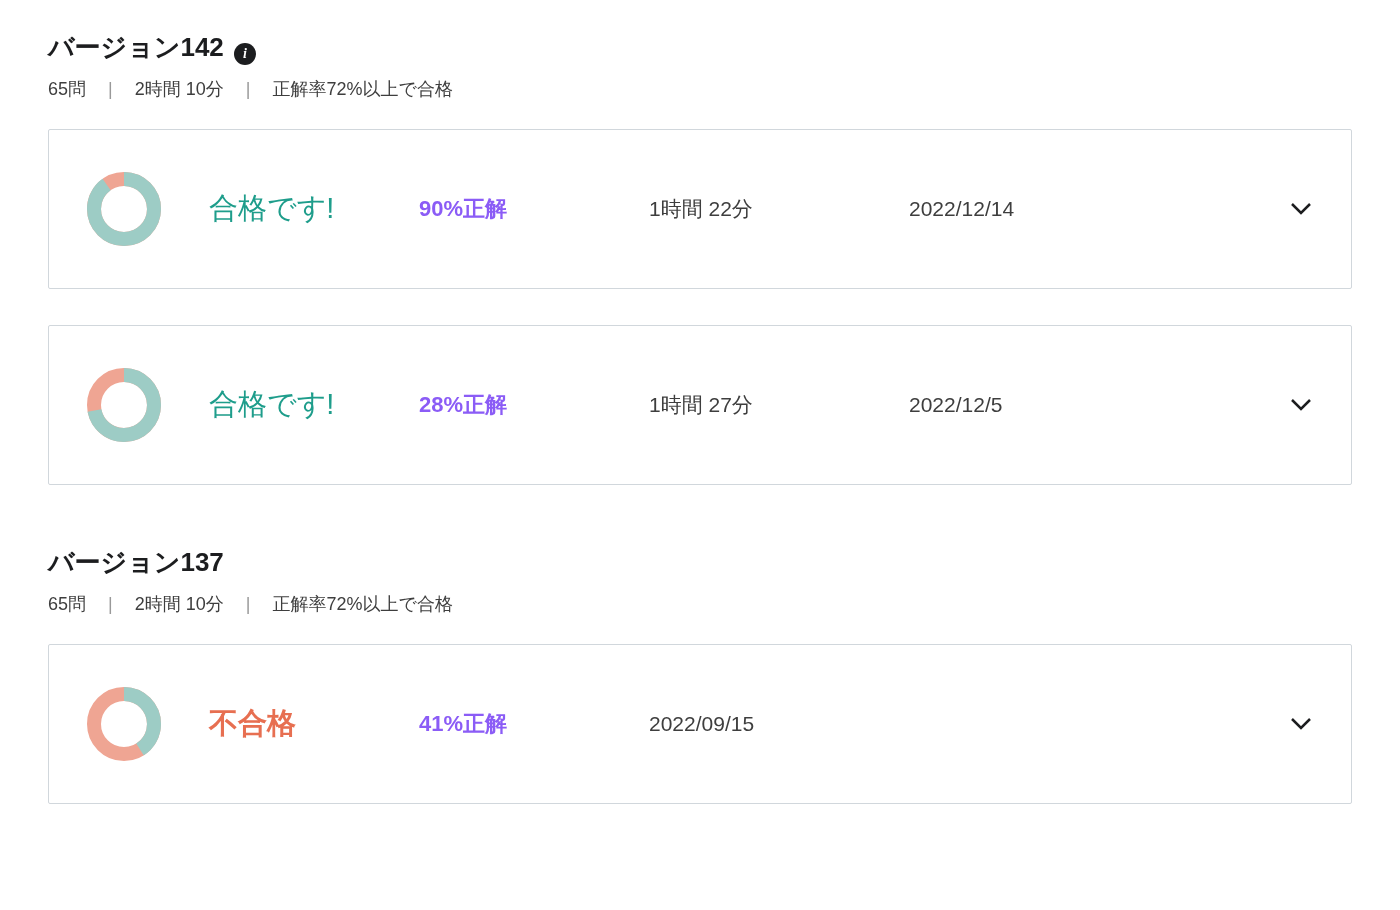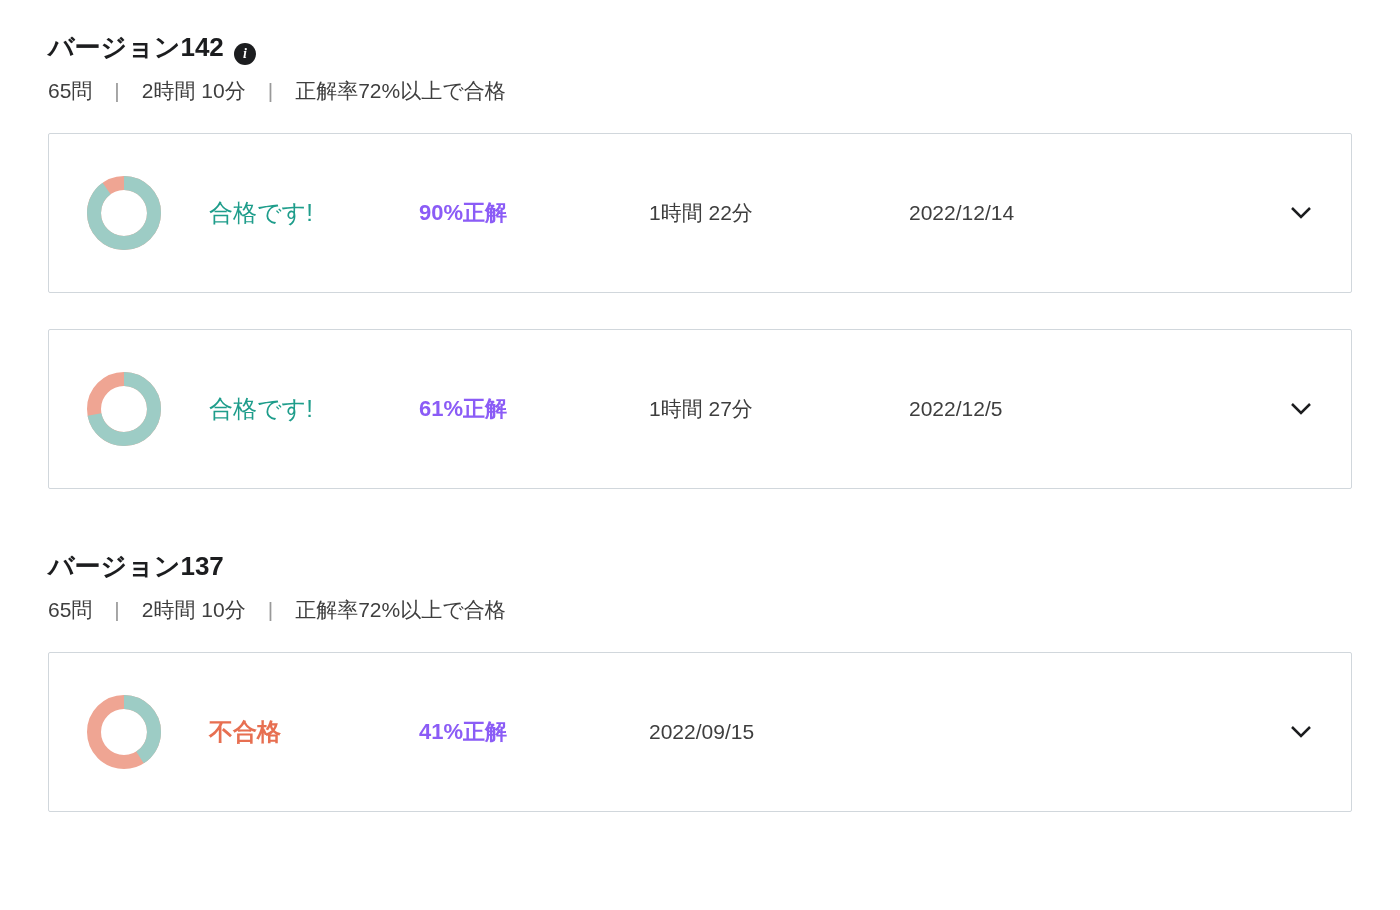--- a/index.html
+++ b/index.html
@@ -39,21 +39,21 @@
       align-items: center;
       justify-content: center;
       color: #fff;
       font-size: 14px;
       font-weight: 600;
       font-family: Georgia, serif;
       font-style: italic;
       cursor: pointer;
     }
     .version-meta {
-      font-size: 21px;
+      font-size: 18px;
       color: #3e3e3e;
       display: flex;
       align-items: center;
       gap: 22px;
     }
     .meta-sep {
       color: #999;
     }
     .attempt-card {
       border: 1px solid #d1d7dc;
@@ -70,21 +70,21 @@
       align-items: center;
       justify-content: center;
       margin-right: 40px;
     }
     .donut {
       width: 78px;
       height: 78px;
     }
     .status-text {
       width: 210px;
-      font-size: 24px;
+      font-size: 29px;
       font-weight: 500;
     }
     .status-pass {
       color: #1e9d8b;
     }
     .status-fail {
       color: #e76f51;
       font-weight: bold;
     }
     .score-text {
@@ -150,21 +150,21 @@
         </div>
       </div>
       <div class="attempt-card">
         <div class="donut-wrap">
           <svg viewBox="0 0 78 78" class="donut">
             <circle cx="39" cy="39" r="30" fill="none" stroke="#efa593" stroke-width="14"></circle>
             <circle cx="39" cy="39" r="30" fill="none" stroke="#9dccc5" stroke-width="14" stroke-dasharray="135.71680263507903 52.77875658030854" stroke-dashoffset="0" transform="rotate(-90 39 39)"></circle>
           </svg>
         </div>
         <div class="status-text status-pass">合格です!</div>
-        <div class="score-text">61%正解</div>
+        <div class="score-text">28%正解</div>
         <div class="duration-text">1時間 27分</div>
         <div class="date-text">2022/12/5</div>
         <div class="chevron">
           <svg viewBox="0 0 22 14">
             <path d="M2 2 L11 11 L20 2" fill="none" stroke="#1c1d1f" stroke-width="2.5"></path>
           </svg>
         </div>
       </div>
     </div>
     <div class="version-section">

